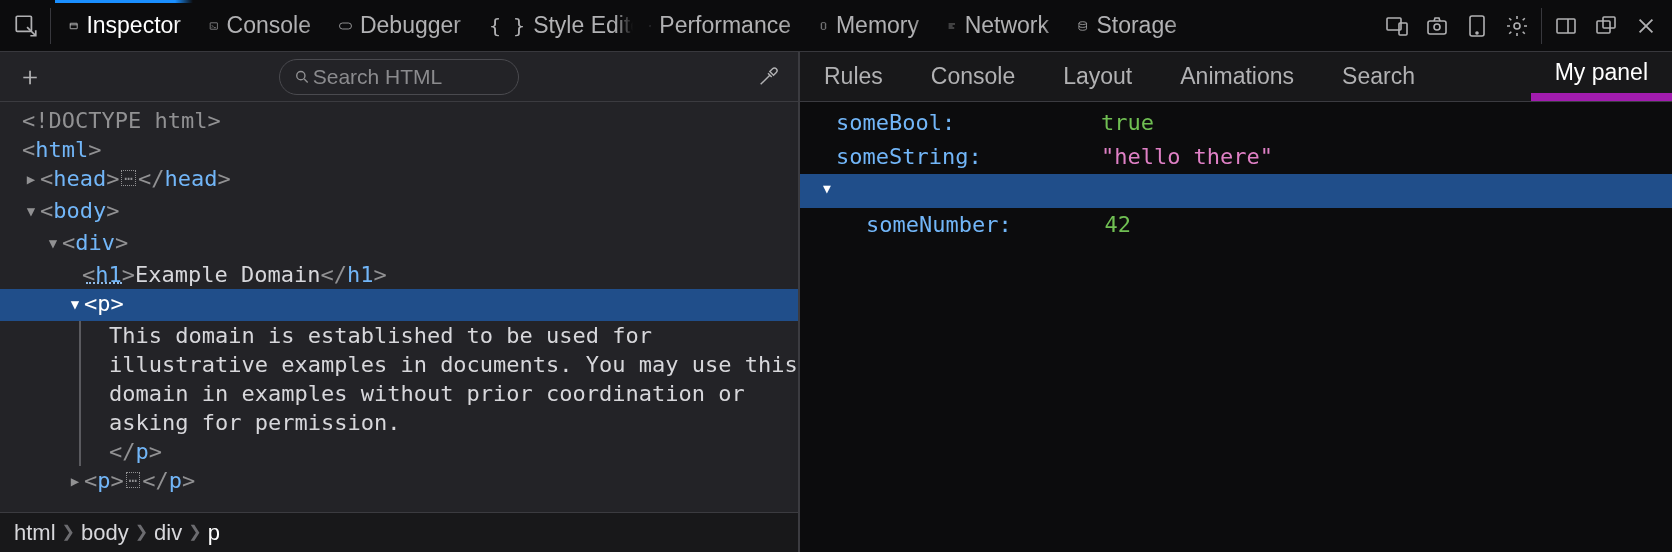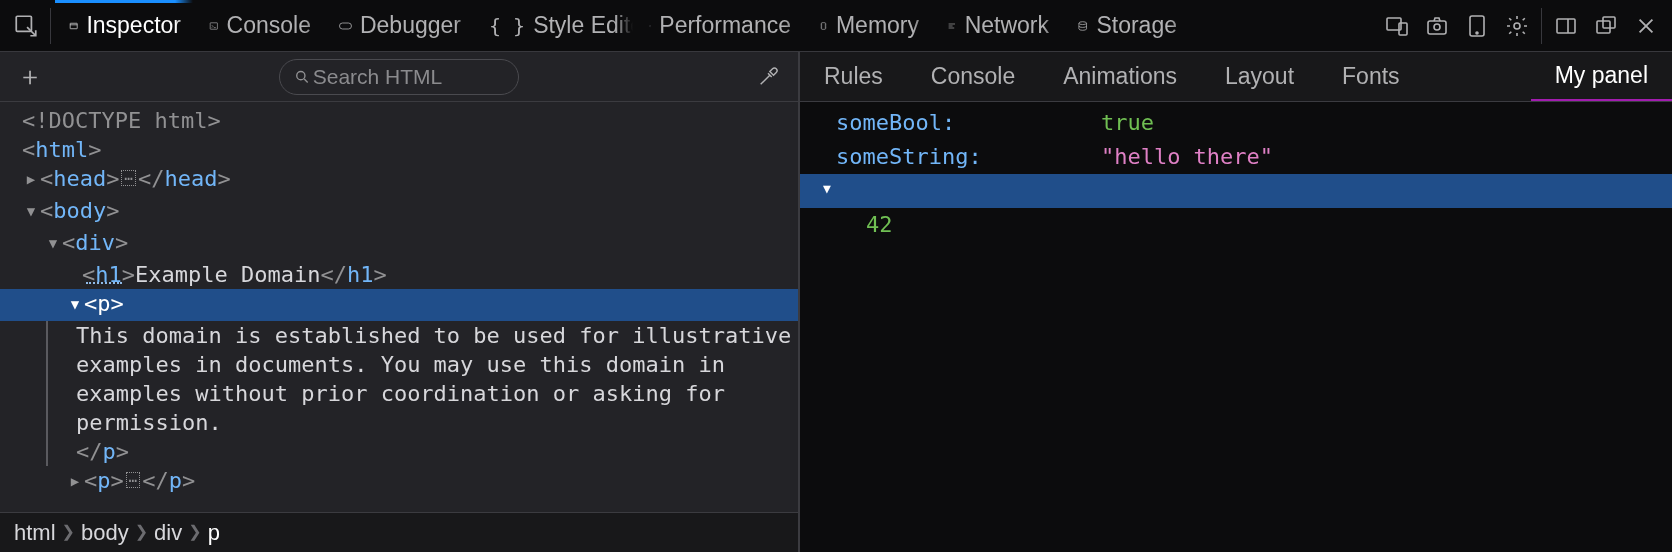--- a/index.html
+++ b/index.html
@@ -165,21 +165,21 @@
     border: 1px dotted #919193;
     color: #919193;
     font-size: 14px;
     line-height: 14px;
     padding: 0 2px;
     position: relative; top: -3px;
     margin: 0 2px;
   }
   .dom-tree .body-content {
     border-left: 2px solid #5a5a5f;
-    margin-left: 46px;
+    margin-left: 79px;
     padding-left: 28px;
   }
   .p-select-wrap {
     position: relative;
     display: inline-block;
   }
   .p-select-wrap::before {
     content:"";
     position:absolute;
     left:2px; right:2px; top:-7px;
@@ -214,21 +214,21 @@
   .rtabs .rtab {
     padding: 0 24px;
     display: flex;
     align-items: center;
     color: #b1b1b3;
     cursor: pointer;
     white-space: nowrap;
   }
   .rtabs .rtab.active {
     color: #fff;
-    border-bottom: 2px solid #a21caf;
+    border-bottom: 8px solid #a21caf;
   }
   .rtabs .spacer { flex: 1; }
 
   
   .objview {
     flex: 1;
     font-size: 22px;
     line-height: 34px;
     padding-top: 4px;
     background: #0c0c0d;
@@ -445,23 +445,23 @@
       <span class="crumb">div</span>
       <span class="car">❯</span>
       <span class="crumb active">p</span>
     </div>
   </div>
 
   <div class="right">
     <div class="rtabs">
       <div class="rtab">Rules</div>
       <div class="rtab">Console</div>
+      <div class="rtab">Layout</div>
       <div class="rtab">Animations</div>
-      <div class="rtab">Layout</div>
-      <div class="rtab">Fonts</div>
+      <div class="rtab">Search</div>
       <div class="spacer"></div>
       <div class="rtab active">My panel</div>
     </div>
 
     <div class="objview mono" id="objview">
         <div class="orow">
           <span style="display: inline-block; width: 18px;"></span>
           <span class="tw"></span>
           <span class="okey">someBool:           </span>
           <span class="oval bool">true</span>
@@ -472,17 +472,18 @@
           <span class="okey">someString:         </span>
           <span class="oval str">"hello there"</span>
         </div>
         <div class="orow sel">
           <span style="display: inline-block; width: 18px;"></span>
           <span class="tw">▼</span>
         </div>
         <div class="orow">
           <span style="display: inline-block; width: 48px;"></span>
           <span class="tw"></span>
+          <span class="okey">someNumber:       </span>
           <span class="oval num">42</span>
         </div>
       </div>
   </div>
 </div>
 
 </body></html>

